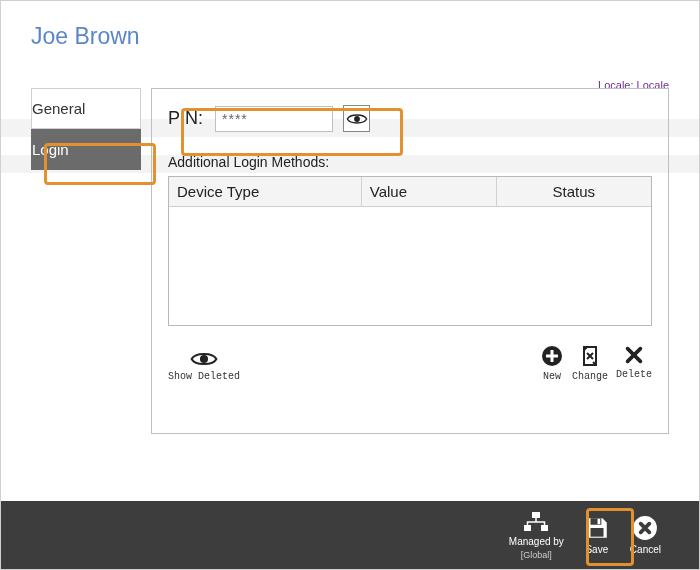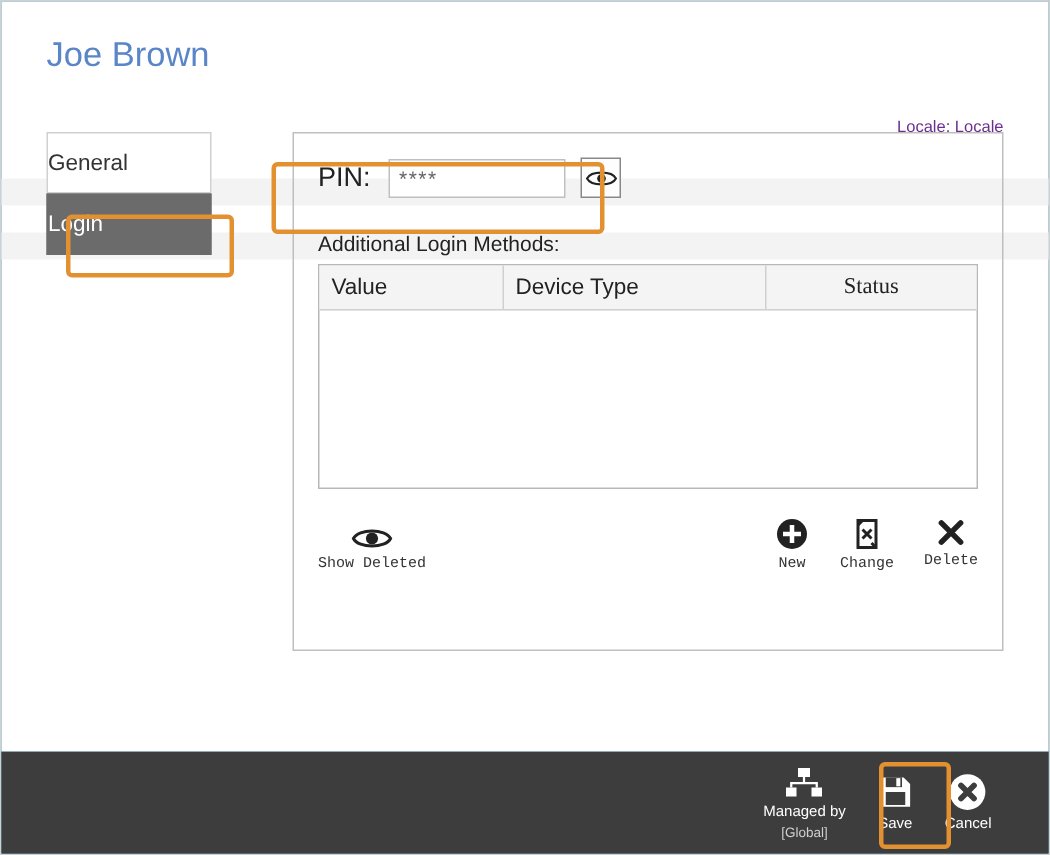--- a/index.html
+++ b/index.html
@@ -1,42 +1,42 @@
 <!DOCTYPE html>
 <html><head>
   <meta charset="utf-8">
   <style>
     * { box-sizing: border-box; margin: 0; padding: 0; }
     body { font-family: Arial, sans-serif; background: #fff; width: 700px; height: 570px; overflow: hidden; font-size: 14px; color: #333; }
-    .window { width: 700px; height: 570px; display: flex; flex-direction: column; background: #0369a1; border: 1px solid #d0d0d0; }
+    .window { width: 700px; height: 570px; display: flex; flex-direction: column; background: #b91c1c; border: 1px solid #d0d0d0; }
     .main { flex: 1; padding: 22px 30px 10px 30px; display: flex; flex-direction: column; background: #fff; position: relative; }
     .bg-stripe { position: absolute; left: 0; right: 0; height: 18px; background: #f3f3f3; z-index: 0; }
     .title { color: #5a86c8; font-size: 23px; font-weight: 400; margin-bottom: 38px; z-index: 1; }
     .locale { position: absolute; right: 30px; top: 78px; font-size: 11px; color: #6a2e8f; z-index: 1; }
     .locale .lbl { font-weight: 400; }
     .layout { display: flex; gap: 10px; z-index: 1; }
     .tabs { display: flex; flex-direction: column; width: 110px; }
     .tab { padding: 11px 0; text-align: left; cursor: pointer; border: 1px solid #d0d0d0; background: #fff; font-size: 15px; color: #333; margin-bottom: 0; }
     .tab.active { background: #6b6b6b; color: #fff; border: 1px solid #6b6b6b; }
-    .panel { flex: 1; border: 1px solid #bfbfbf; padding: 16px 16px 8px 16px; min-height: 346px; display: flex; flex-direction: column; margin-left: 44px; }
+    .panel { flex: 1; border: 1px solid #bfbfbf; padding: 16px 16px 8px 16px; min-height: 346px; display: flex; flex-direction: column; }
     .pin-row { display: flex; align-items: center; gap: 10px; }
     .pin-lbl { font-size: 18px; color: #222; margin-right: 2px; }
     .pin-input { border: 1px solid #bfbfbf; height: 26px; width: 118px; padding: 2px 6px; font-size: 14px; color: #666; letter-spacing: 1px; }
     .eye-btn { width: 27px; height: 27px; border: 1px solid #888; display: flex; align-items: center; justify-content: center; cursor: pointer; background: #fdfdfd; }
     .addl-label { margin-top: 22px; font-size: 14px; color: #222; }
     .table { border: 1px solid #b8b8b8; margin-top: 6px; min-height: 150px; display: flex; flex-direction: column; }
     .thead { display: flex; background: #f4f4f4; border-bottom: 1px solid #d0d0d0; }
     .th { padding: 6px 8px; font-size: 15px; color: #222; border-right: 1px solid #d0d0d0; }
-    .th:last-child { border-right: none; font-family: Liberation Serif, serif; }
+    .th:last-child { border-right: none; }
     .th1 { width: 40%; } .th2 { width: 28%; } .th3 { width: 32%; text-align: center; }
     .tbody { flex: 1; }
     .panel-footer { display: flex; justify-content: space-between; align-items: flex-end; margin-top: 18px; font-family: Liberation Mono, monospace; }
     .footer-btn { display: flex; flex-direction: column; align-items: center; cursor: pointer; gap: 3px; }
     .footer-btn-lbl { font-size: 10px; color: #333; }
-    .footer-right { display: flex; gap: 20px; }
+    .footer-right { display: flex; gap: 8px; }
     .icon-svg { display: block; }
     .bottom-bar { background: #3d3d3d; height: 68px; display: flex; justify-content: flex-end; align-items: center; padding: 0 36px; gap: 16px; }
     .bar-item { display: flex; flex-direction: column; align-items: center; color: #fff; font-size: 10px; gap: 3px; cursor: pointer; padding: 4px 2px; }
     .bar-item .sub { font-size: 9px; color: #cfcfcf; }
     .hl { position: absolute; border: 3px solid #e39130; border-radius: 4px; pointer-events: none; z-index: 5; }
   </style>
 </head>
 <body>
 
 <div class="window">
@@ -66,22 +66,22 @@
               <path fill="none" stroke="#222" stroke-width="1.6" d="M1 8 C4 2,20 2,23 8 C20 14,4 14,1 8 Z"></path>
               <circle cx="12" cy="8" r="3.3" fill="#222"></circle>
             </svg>
           </div>
         </div>
 
         <div class="addl-label">Additional Login Methods:</div>
 
         <div class="table">
           <div class="thead">
+            <div class="th th1">Device Type</div>
             <div class="th th2">Value</div>
-            <div class="th th1">Device Type</div>
             <div class="th th3">Status</div>
           </div>
           <div class="tbody"></div>
         </div>
 
         <div class="panel-footer">
           <div class="footer-btn">
             <svg class="icon-svg" width="28" height="18" viewBox="0 0 24 16">
               <path fill="none" stroke="#222" stroke-width="1.8" d="M1 8 C4 2,20 2,23 8 C20 14,4 14,1 8 Z"></path>
               <circle cx="12" cy="8" r="3.6" fill="#222"></circle>

